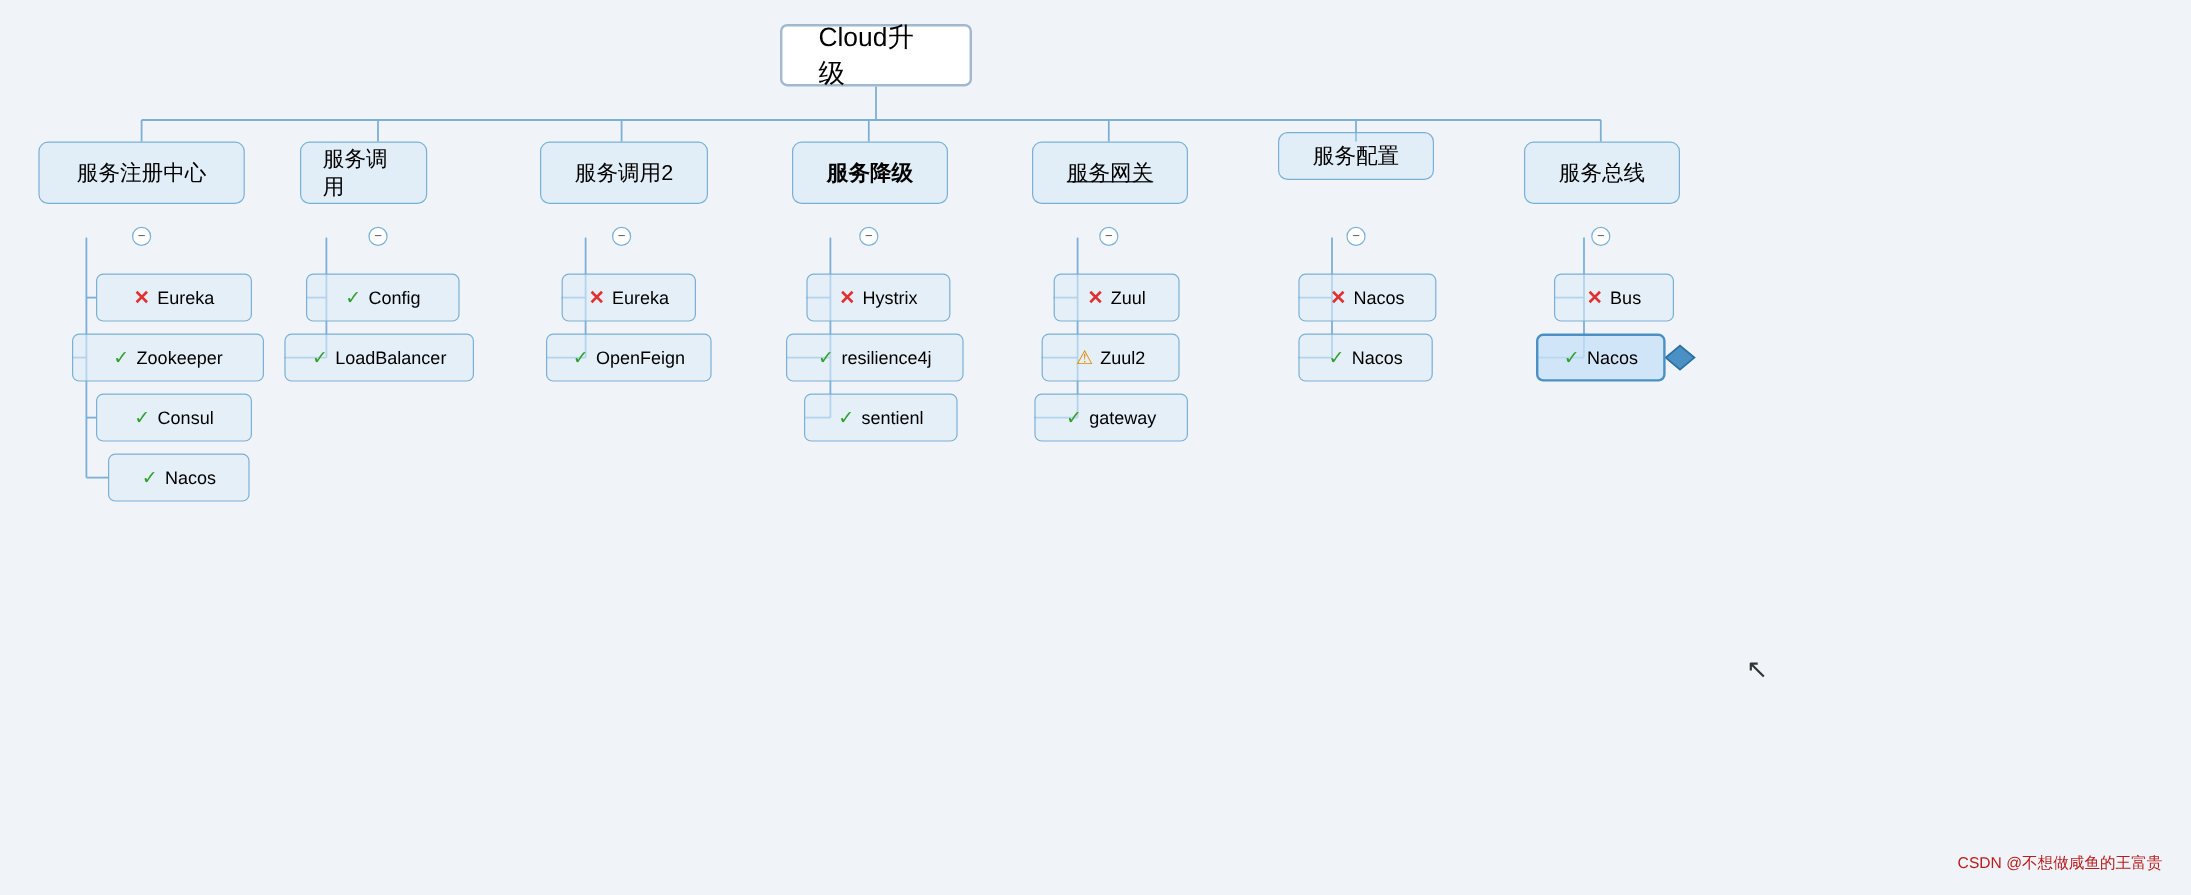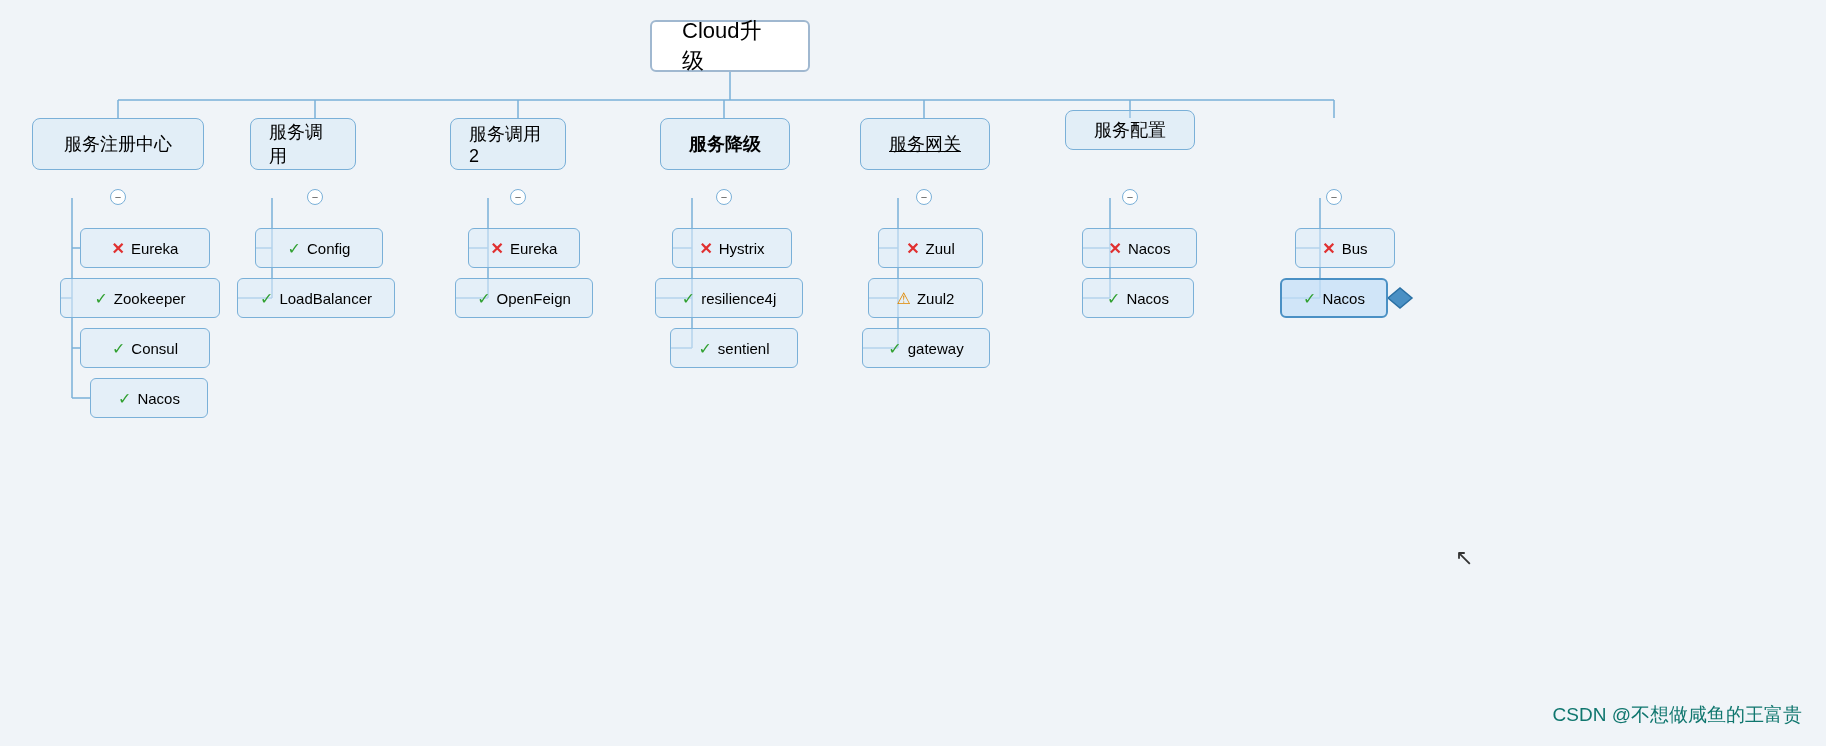--- a/index.html
+++ b/index.html
@@ -83,22 +83,22 @@
       display: flex; align-items: center; justify-content: center;
       font-size: 11px;
       color: #555;
       z-index: 2;
     }
 
     .watermark {
       position: absolute;
       bottom: 18px;
       right: 24px;
-      font-size: 19px;
-      color: #0f766e;
+      font-size: 13px;
+      color: #b91c1c;
     }
   </style>
 </head>
 <body>
 
 <div class="diagram-container">
   <svg class="connectors">
 
     <line x1="730" y1="72" x2="730" y2="100" stroke="#7ab0d8" stroke-width="1.5"></line>
 
@@ -148,31 +148,34 @@
   </svg>
 
   <div class="node node-root" style="left:650px; top:20px; width:160px; height:52px;">Cloud升级</div>
 
   <div class="node node-category" style="left:32px; top:118px; width:172px; height:52px;">
     <span>服务注册中心</span>
   </div>
   <div class="node node-category" style="left:250px; top:118px; width:106px; height:52px;">
     <span>服务调用</span>
   </div>
-  <div class="node node-category" style="left:450px; top:118px; width:116px; height:52px;">
+  <div class="node node-category" style="left:450px; top:118px; width:140px; height:52px;">
     <span>服务调用2</span>
   </div>
   <div class="node node-category" style="left:660px; top:118px; width:130px; height:52px;font-weight:bold;">
     <span>服务降级</span>
   </div>
   <div class="node node-category" style="left:860px; top:118px; width:130px; height:52px;text-decoration:underline;">
     <span>服务网关</span>
   </div>
   <div class="node node-category" style="left:1065px; top:110px; width:130px; height:40px;">
     <span>服务配置</span>
+  </div>
+  <div class="node node-category" style="left:1270px; top:118px; width:130px; height:52px;">
+    <span>服务总线</span>
   </div>
 
   <div class="collapse-btn" style="left:110px; top:189px;">−</div>
   <div class="collapse-btn" style="left:307px; top:189px;">−</div>
   <div class="collapse-btn" style="left:510px; top:189px;">−</div>
   <div class="collapse-btn" style="left:716px; top:189px;">−</div>
   <div class="collapse-btn" style="left:916px; top:189px;">−</div>
   <div class="collapse-btn" style="left:1122px; top:189px;">−</div>
   <div class="collapse-btn" style="left:1326px; top:189px;">−</div>
 

